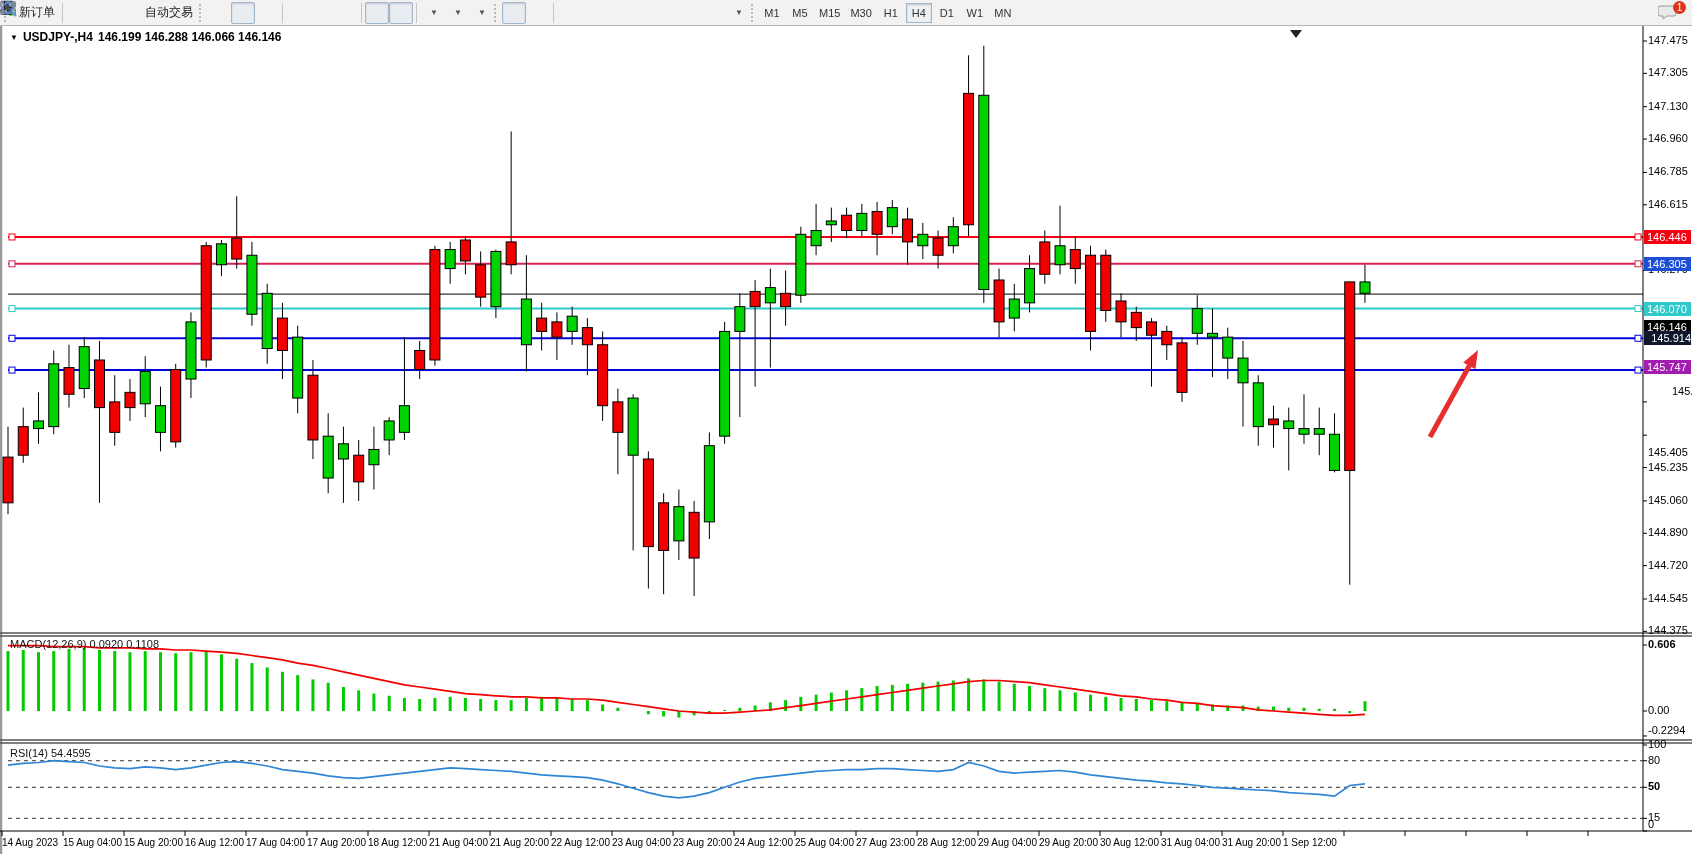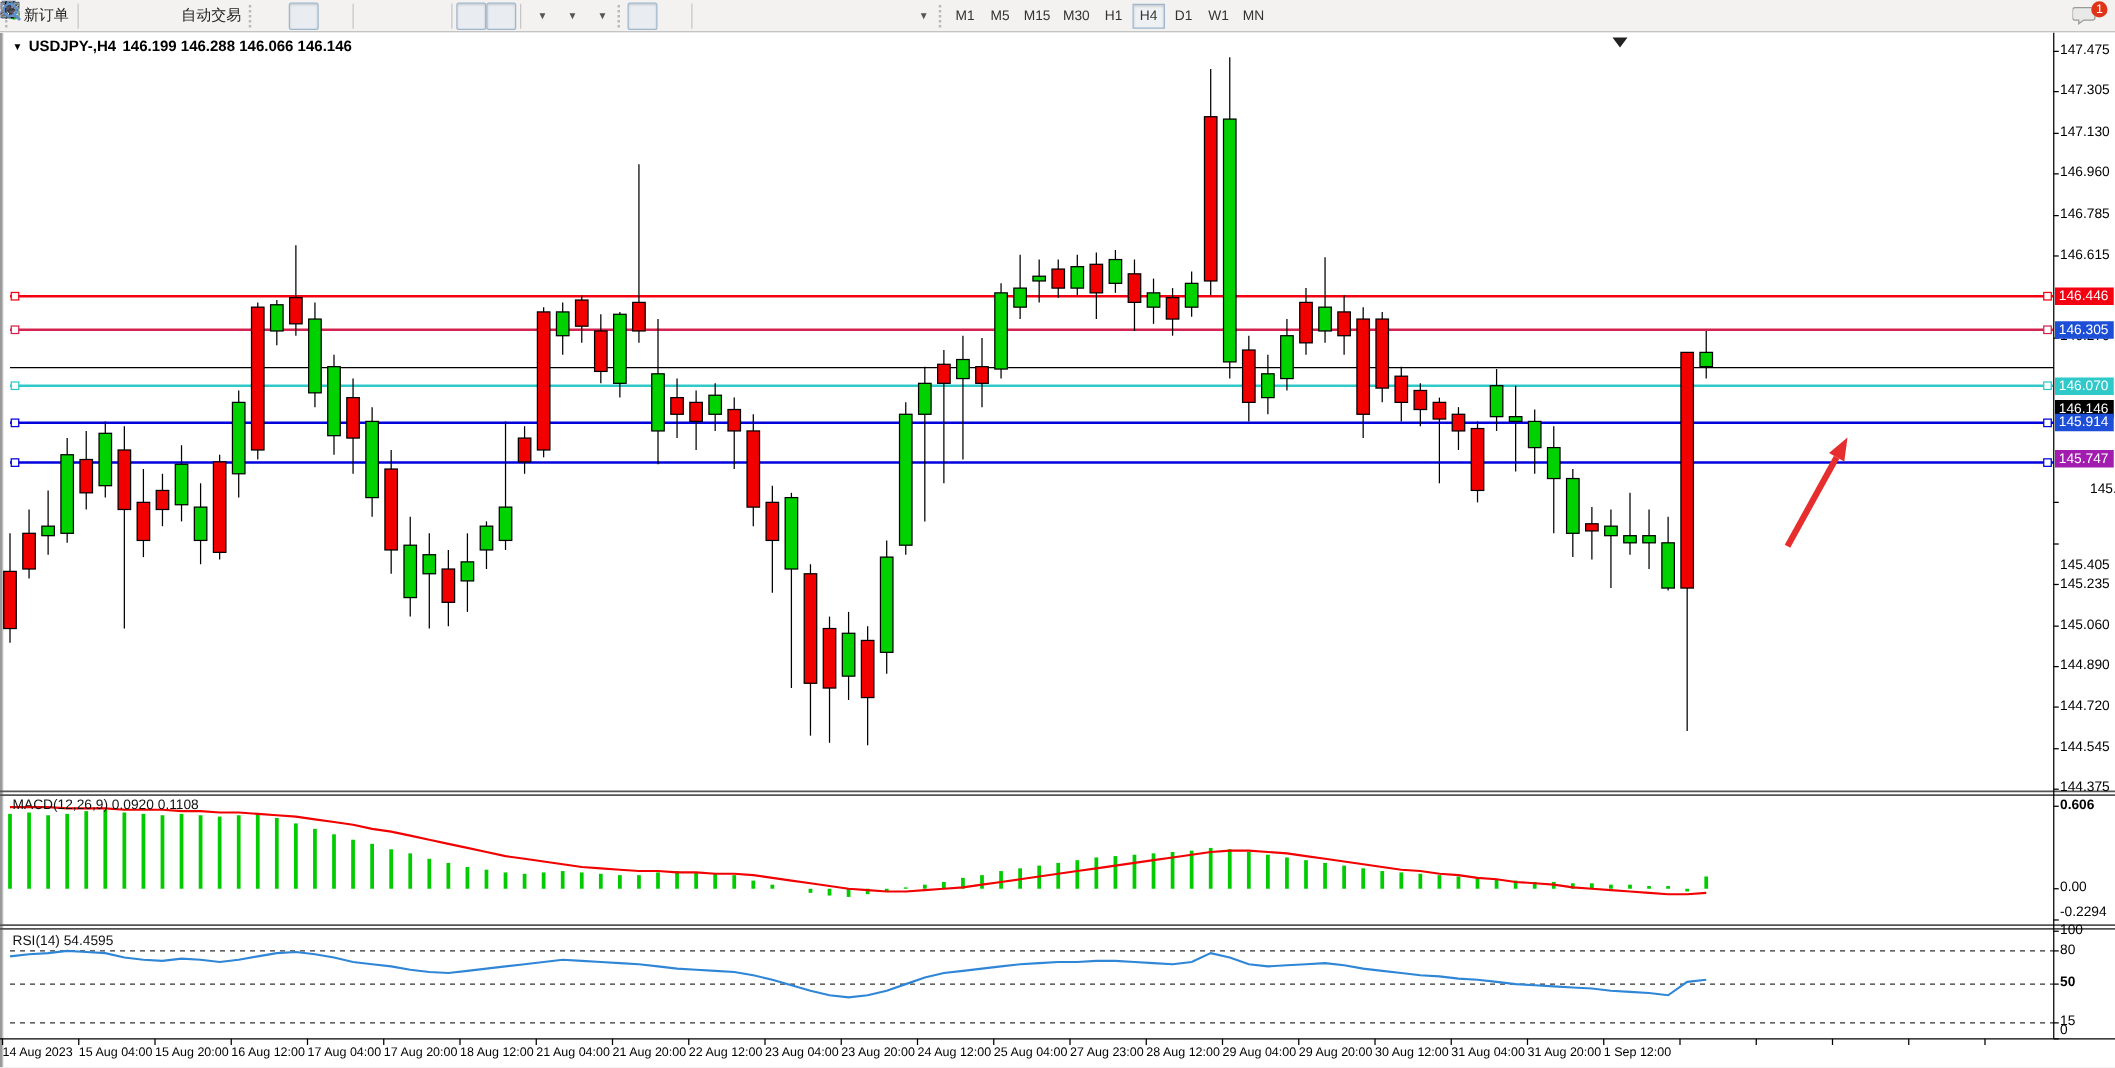--- a/index.html
+++ b/index.html
@@ -689,21 +689,21 @@
         <div class="axis-label" style="top: 434.586px;">145.235</div>
         <div class="axis-label" style="top: 467.913px;">145.060</div>
         <div class="axis-label" style="top: 500.287px;">144.890</div>
         <div class="axis-label" style="top: 532.662px;">144.720</div>
         <div class="axis-label" style="top: 565.989px;">144.545</div>
         <div class="axis-label" style="top: 598.364px;">144.375</div>
         <div class="price-badge" style="top: 203.963px; background: rgb(245, 0, 16);">146.446</div>
         <div class="price-badge" style="top: 230.815px; background: #1d4ed8;">146.305</div>
         <div class="price-badge" style="top: 250px; background: #000000; margin-top: 44px;">146.146</div>
         <div class="price-badge" style="top: 275.568px; background: rgb(47, 201, 201);">146.070</div>
-        <div class="price-badge" style="top: 305.277px; background: #1d4ed8;">145.914</div>
+        <div class="price-badge" style="top: 305.277px; background: #0f172a; text-align: right;">145.914</div>
         <div class="price-badge" style="top: 334px; background: #a21caf;">145.747</div>
         <div class="axis-label" style="top: 612.007px; font-weight: bold;">0.606</div>
         <div class="axis-label" style="top: 678px;">0.00</div>
         <div class="axis-label" style="top: 698px;">-0.2294</div>
         <div class="axis-label" style="top: 712px;">100</div>
         <div class="axis-label" style="top: 727.72px;">80</div>
         <div class="axis-label" style="top: 754.3px; font-weight: bold;">50</div>
         <div class="axis-label" style="top: 785.31px;">15</div>
         <div class="axis-label" style="top: 792px;">0</div>
         <div class="time-label" style="left: 2px;">14 Aug 2023</div>

